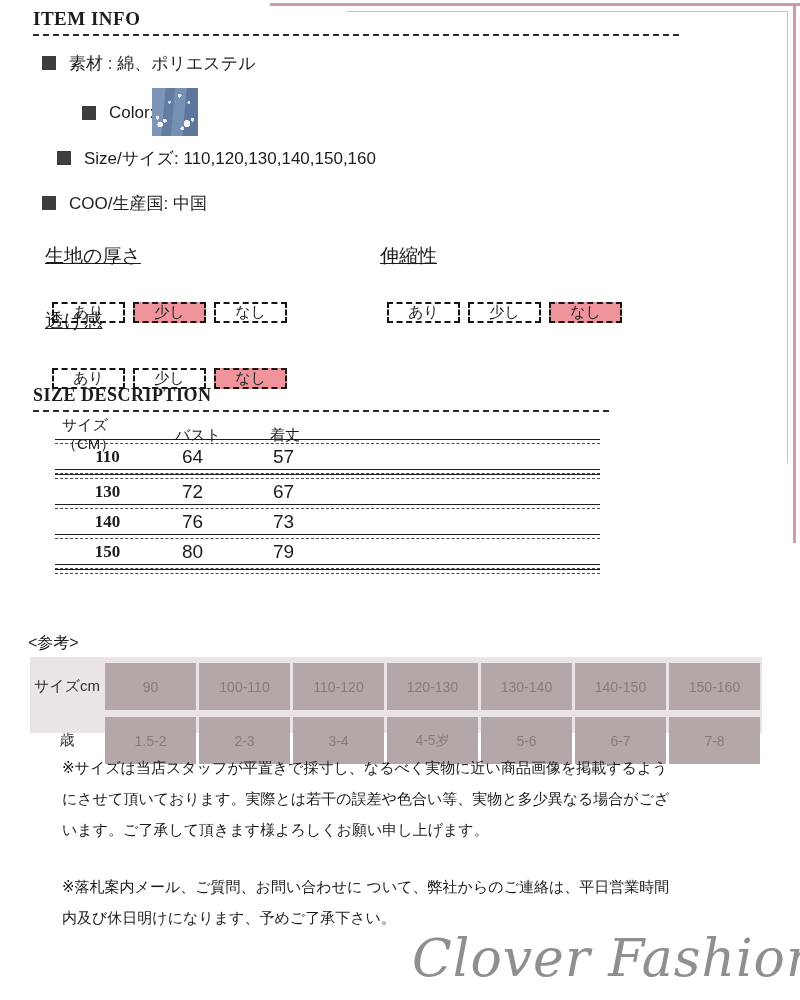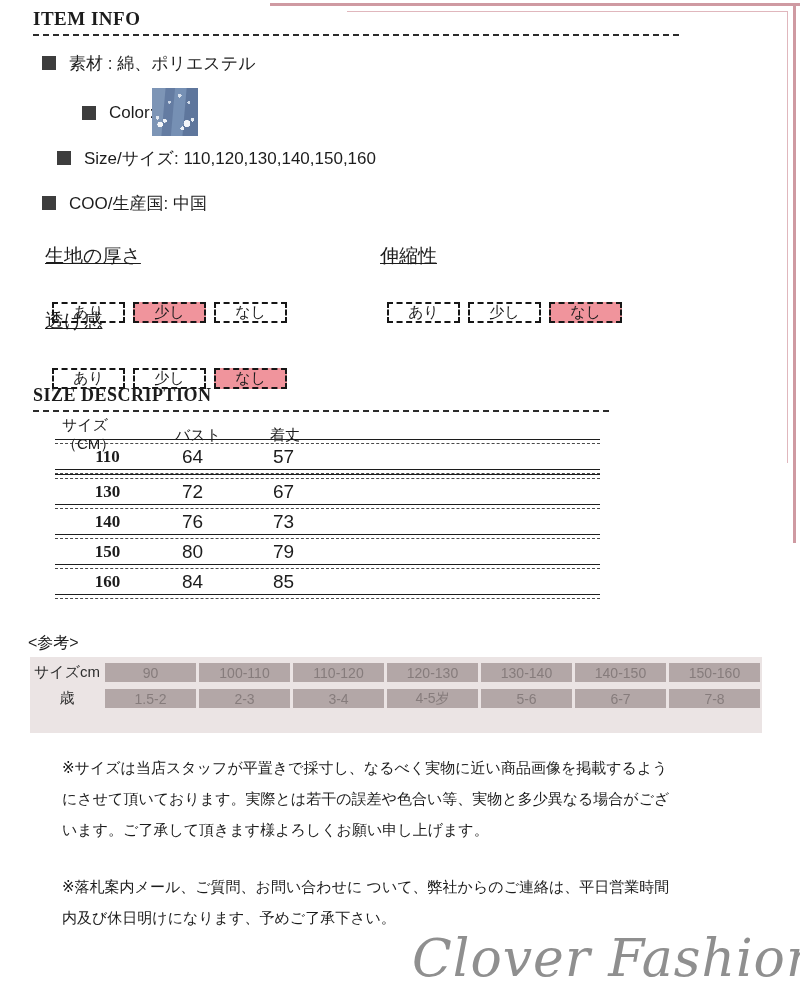--- a/index.html
+++ b/index.html
@@ -68,21 +68,21 @@
   .strow{height:25px;}
   .stc0{text-align:center;font-family:"Liberation Serif","DejaVu Serif",serif;font-weight:bold;font-size:17px;}
   .stc1{padding-left:22px;font-size:19px;}
   .stc2{padding-left:15px;font-size:19px;}
   .dline{height:3px;border-top:1px solid #1c1c1c;border-bottom:1px dashed #4a4a4a;}
 
   #ref-title{position:absolute;left:28px;top:633px;font-size:16px;}
   #reference-table{position:absolute;left:30px;top:657px;width:732px;height:76px;
     background:#ebe4e4;box-sizing:border-box;padding:6px 0 0 2px;}
   .refrow{display:grid;grid-template-columns:70px repeat(7,91px);column-gap:3px;
-    height:19px;margin-bottom:7px;}
+    height:47px;margin-bottom:7px;}
   .reflabel{display:flex;align-items:center;justify-content:center;font-size:15px;color:#2e2e2e;}
   .refcell{background:#b3a7a7;color:#867c7c;font-size:14px;
     display:flex;align-items:center;justify-content:center;}
 
   #notes{position:absolute;left:62px;top:752px;width:630px;}
   .note{margin:0 17px 26px 0;font-size:15px;line-height:31px;color:#1c1c1c;}
 
   #watermark{position:absolute;left:412px;top:928px;white-space:nowrap;
     font-family:"DejaVu Serif","Liberation Serif",serif;font-style:italic;
     font-size:52px;color:#8f8f8f;letter-spacing:1px;}
@@ -166,25 +166,20 @@
         <div class="stc1">76</div>
         <div class="stc2">73</div>
       </div>
       <div class="dline"></div>
       <div class="strow">
         <div class="stc0">150</div>
         <div class="stc1">80</div>
         <div class="stc2">79</div>
       </div>
       <div class="dline"></div>
-      <div class="strow">
-        <div class="stc0">160</div>
-        <div class="stc1">84</div>
-        <div class="stc2">85</div>
-      </div>
       <div class="dline"></div>
     </div>
 </div>
 
 <div id="ref-title">&lt;参考&gt;</div>
 <div id="reference-table">
     <div class="refrow">
       <div class="reflabel">サイズcm</div>
       <div class="refcell">90</div>
       <div class="refcell">100-110</div>

